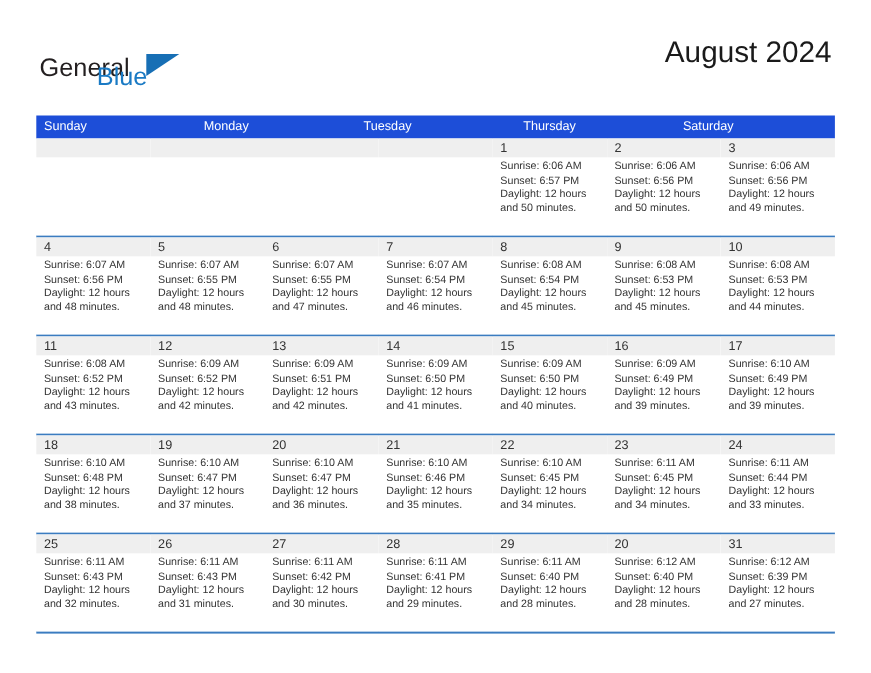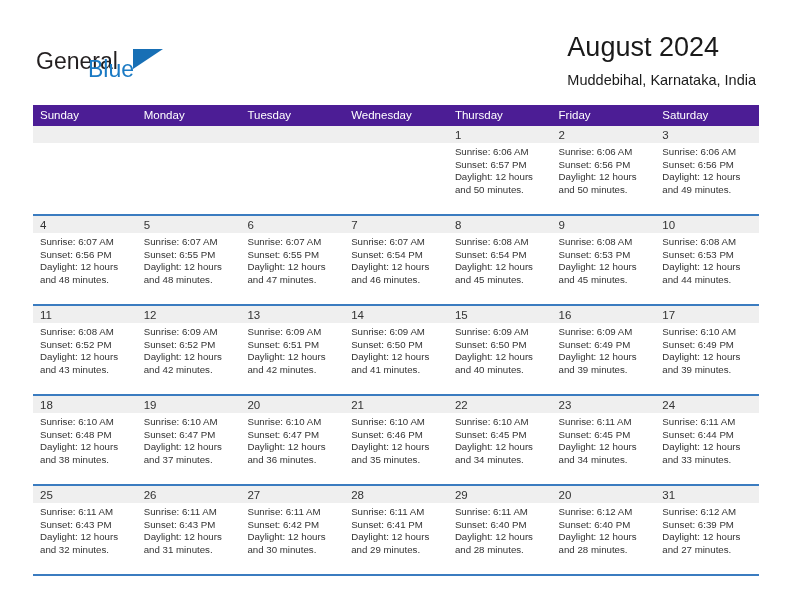--- a/index.html
+++ b/index.html
@@ -87,21 +87,21 @@
 
   
   .calendar {
     position: absolute;
     left: 33px;
     top: 105px;
     width: 726px;
   }
   .weekday-row {
     display: flex;
-    background: #4c1d95;
+    background: #1d4ed8;
     height: 21px;
   }
   .weekday {
     flex: 1 1 0;
     color: #ffffff;
     font-size: 11.5px;
     line-height: 21px;
     padding-left: 7px;
     box-sizing: border-box;
     white-space: nowrap;
@@ -149,33 +149,30 @@
   <div class="header">
 
     <div class="brand">
       <span class="brand-general">General</span>
       <span class="brand-triangle"></span>
       <span class="brand-blue">Blue</span>
     </div>
 
     <div class="title-block">
       <div class="cal-title">August 2024</div>
-      <div class="cal-subtitle">Muddebihal, Karnataka, India</div>
     </div>
 
   </div>
 
   <div class="calendar">
     <div class="weekday-row" id="weekday-row">
         <div class="weekday">Sunday</div>
         <div class="weekday">Monday</div>
         <div class="weekday">Tuesday</div>
-        <div class="weekday">Wednesday</div>
         <div class="weekday">Thursday</div>
-        <div class="weekday">Friday</div>
         <div class="weekday">Saturday</div>
       </div>
     <div id="weeks-container">
         <div class="week-row">
           <div class="day-cell empty">
             <div class="day-number-band"></div>
           </div>
           <div class="day-cell empty">
             <div class="day-number-band"></div>
           </div>

